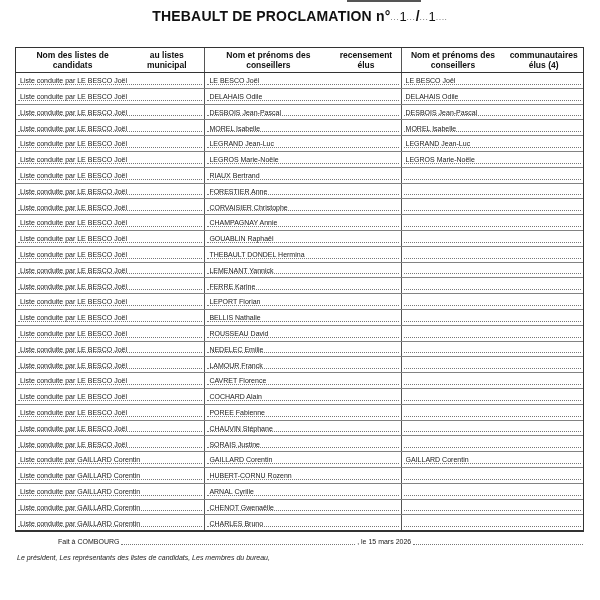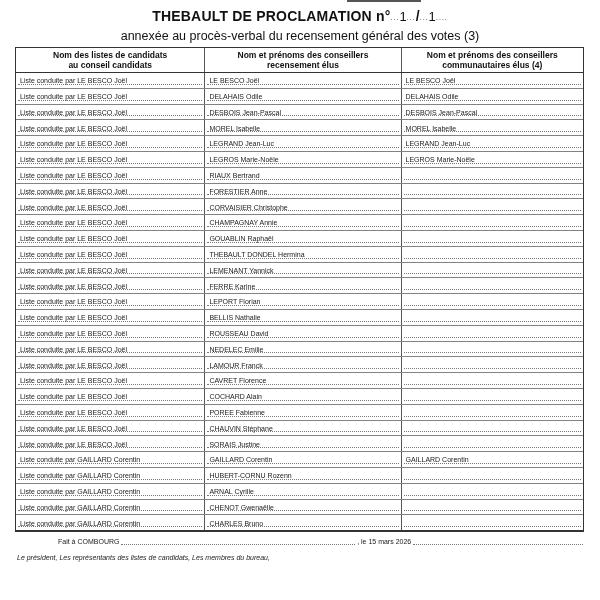--- a/index.html
+++ b/index.html
@@ -10,21 +10,21 @@
 
   .title{position:absolute;top:8px;left:0;width:100%;text-align:center;
          font-size:14px;font-weight:bold;letter-spacing:.2px;white-space:nowrap;}
   .title .leader{font-weight:normal;font-size:7px;letter-spacing:1px;color:#222;vertical-align:1px;}
   .title .num{font-weight:normal;font-size:13px;}
   .subtitle{position:absolute;top:29px;left:0;width:100%;text-align:center;font-size:12.5px;color:#111;}
 
   .table{position:absolute;left:15px;top:47px;width:569px;height:485px;box-sizing:border-box;
          border:1.5px solid #333;border-bottom-width:2px;display:flex;flex-direction:column;background:#fff;}
   .thead{display:flex;height:25px;border-bottom:1px solid #333;box-sizing:border-box;}
-  .th{box-sizing:border-box;display:flex;flex-direction:column;justify-content:center;align-items:center;
+  .th{box-sizing:border-box;display:flex;flex-direction:row;justify-content:center;align-items:center;
       font-weight:bold;font-size:8.5px;line-height:10px;text-align:center;}
   .c1{width:33.4%;} .c2{width:34.6%;} .c3{width:32%;}
   .bdr{border-right:1px solid #555;}
   .tbody{flex:1;display:flex;flex-direction:column;}
   .row{flex:1;display:flex;border-bottom:1px solid #828282;box-sizing:border-box;}
   .row:last-child{border-bottom:none;}
   .cell{position:relative;box-sizing:border-box;overflow:hidden;}
   .cell .dot{position:absolute;left:2px;right:2px;bottom:3px;border-bottom:1px dotted #777;}
   .cell .cv{position:absolute;left:4px;right:2px;bottom:2.5px;font-size:7px;line-height:8px;
             white-space:nowrap;overflow:hidden;color:#1a1a1a;}
@@ -40,27 +40,26 @@
 </style>
 </head>
 <body>
 
 <div class="page">
 
   <div class="top-rule"></div>
 
   <div class="title"><span>THEBAULT DE PROCLAMATION n°</span><span class="leader">...</span><span class="num">1</span><span class="leader">...</span><span>/</span><span class="leader">...</span><span class="num">1</span><span class="leader">....</span></div>
 
-  <div class="subtitle">annexée au procès-verbal du recensement général des votes (3)</div>
 
   <div class="table">
     <div class="thead">
       <div class="th c1 bdr">
         <span>Nom des listes de candidats</span>
-        <span>au conseil candidats</span>
+        <span>au listes municipal</span>
       </div>
       <div class="th c2 bdr">
         <span>Nom et prénoms des conseillers</span>
         <span>recensement élus</span>
       </div>
       <div class="th c3">
         <span>Nom et prénoms des conseillers</span>
         <span>communautaires élus (4)</span>
       </div>
     </div>

